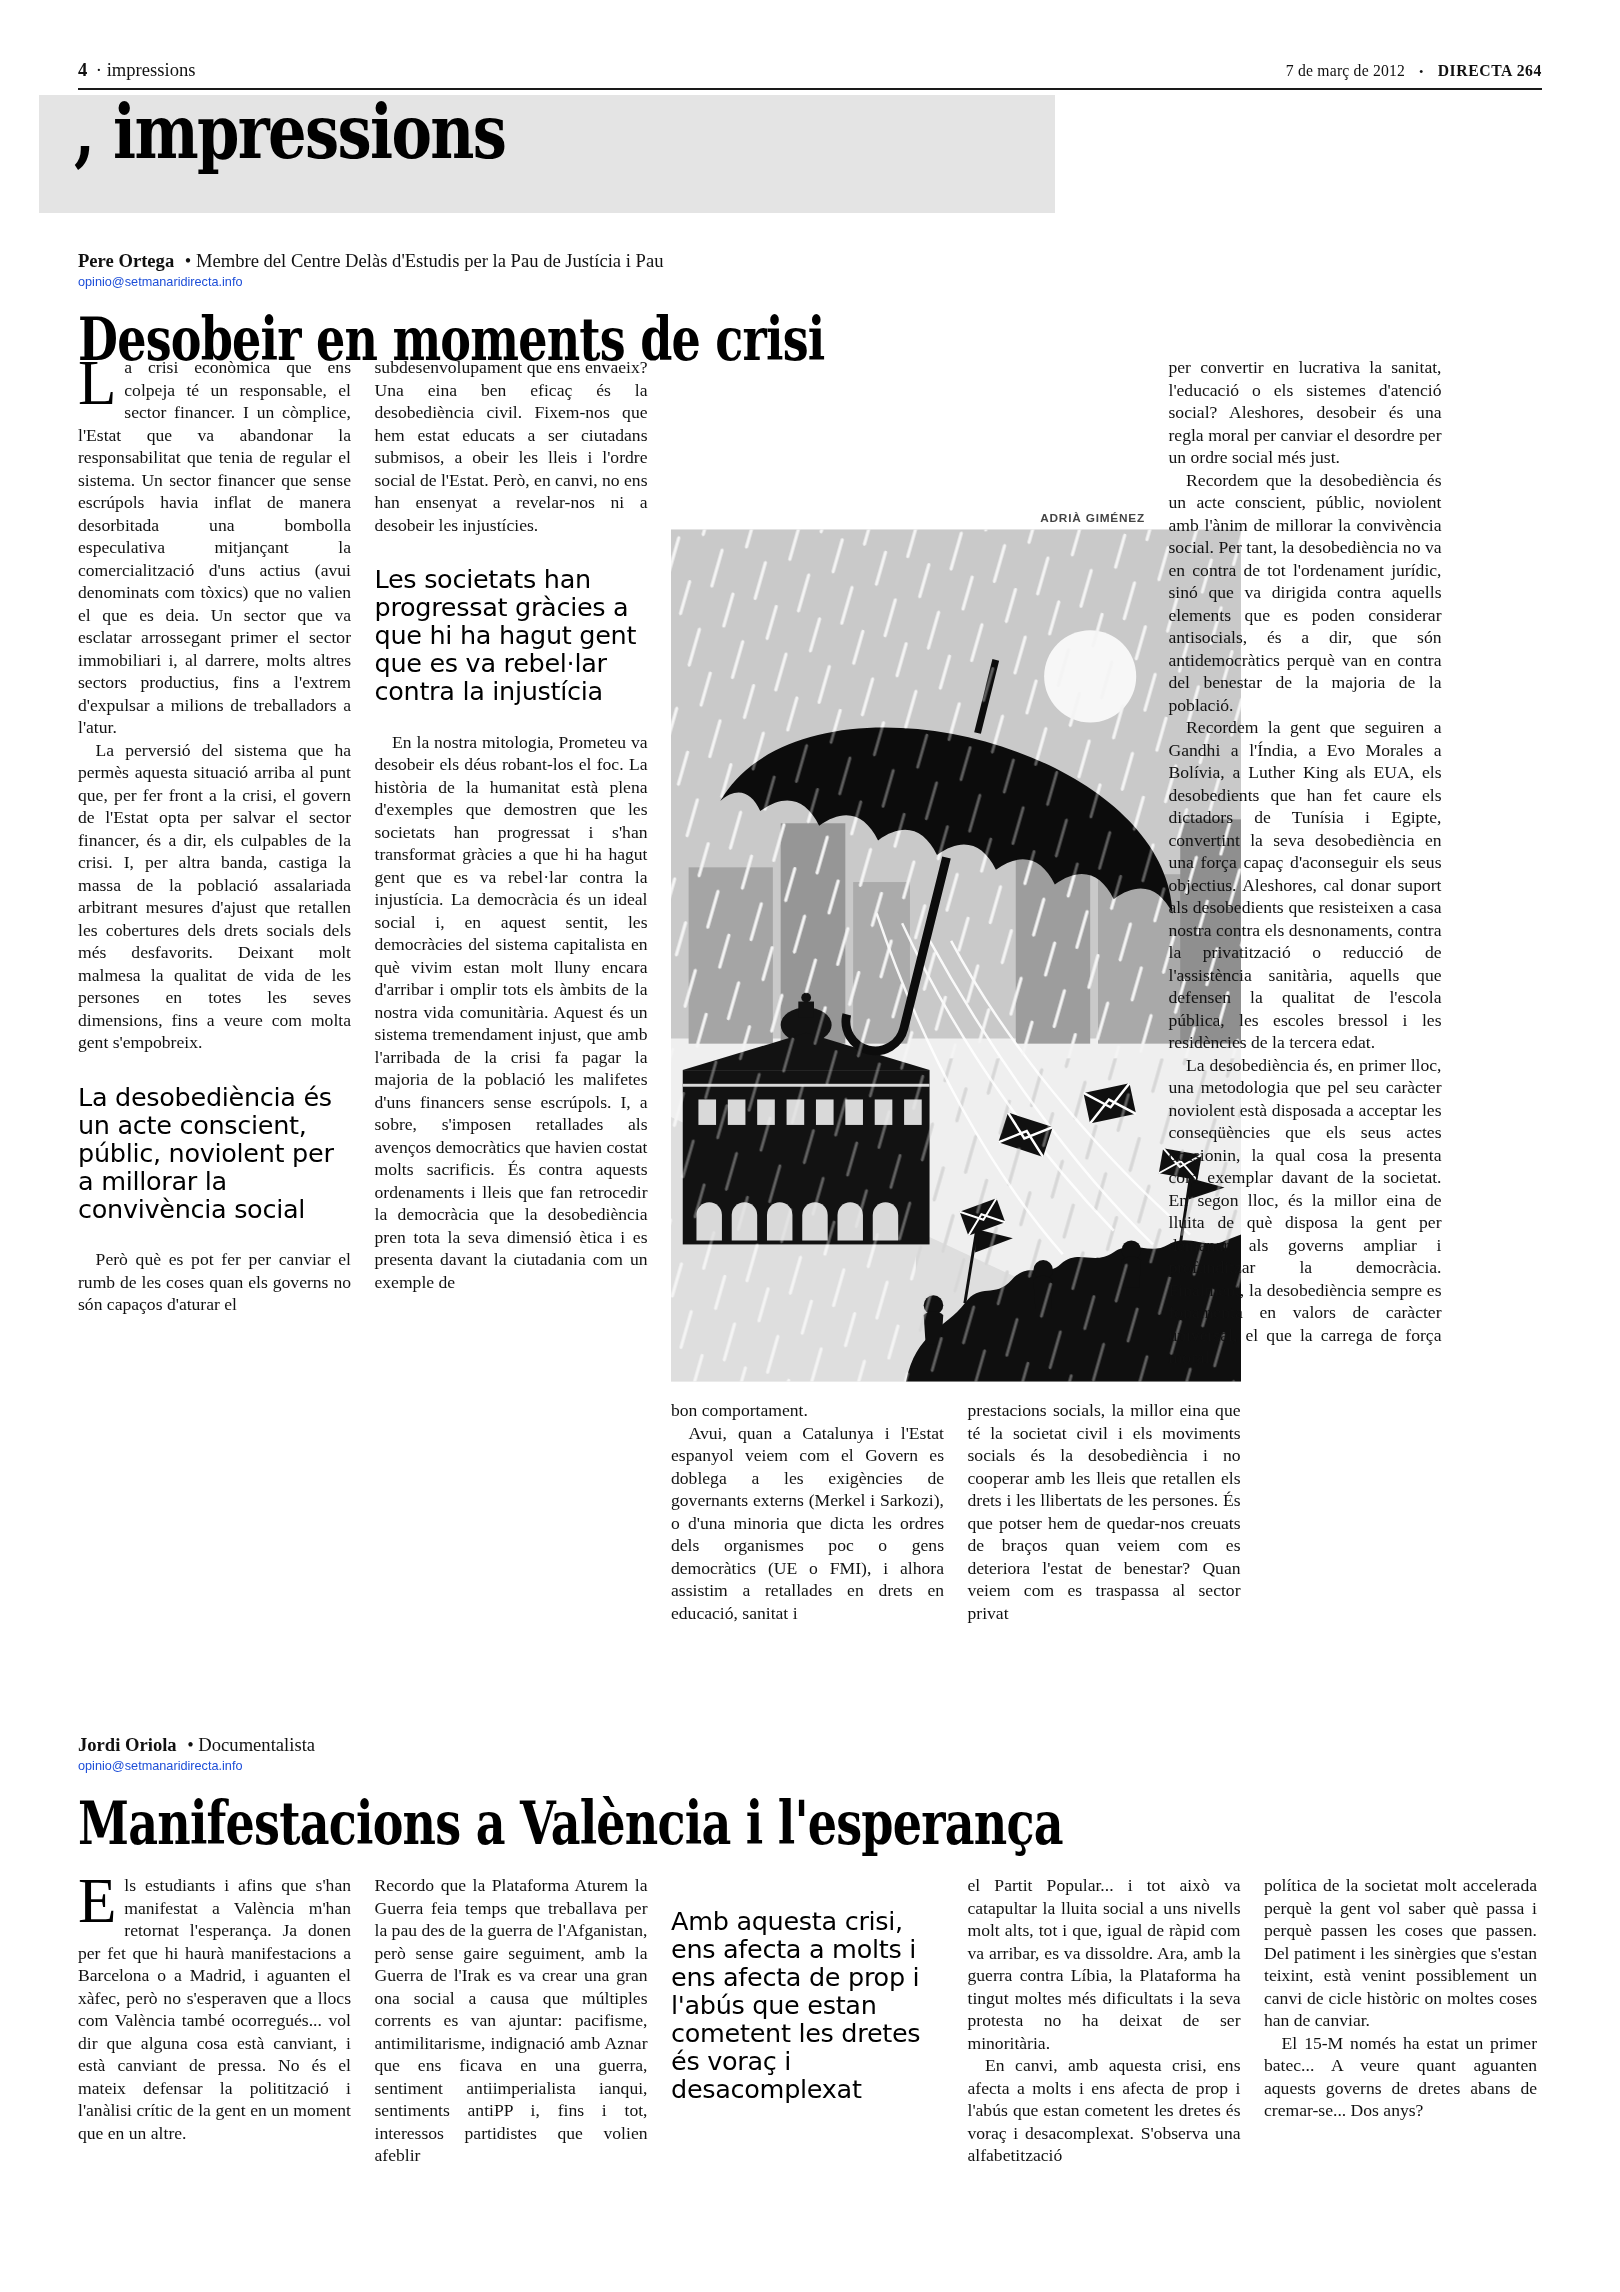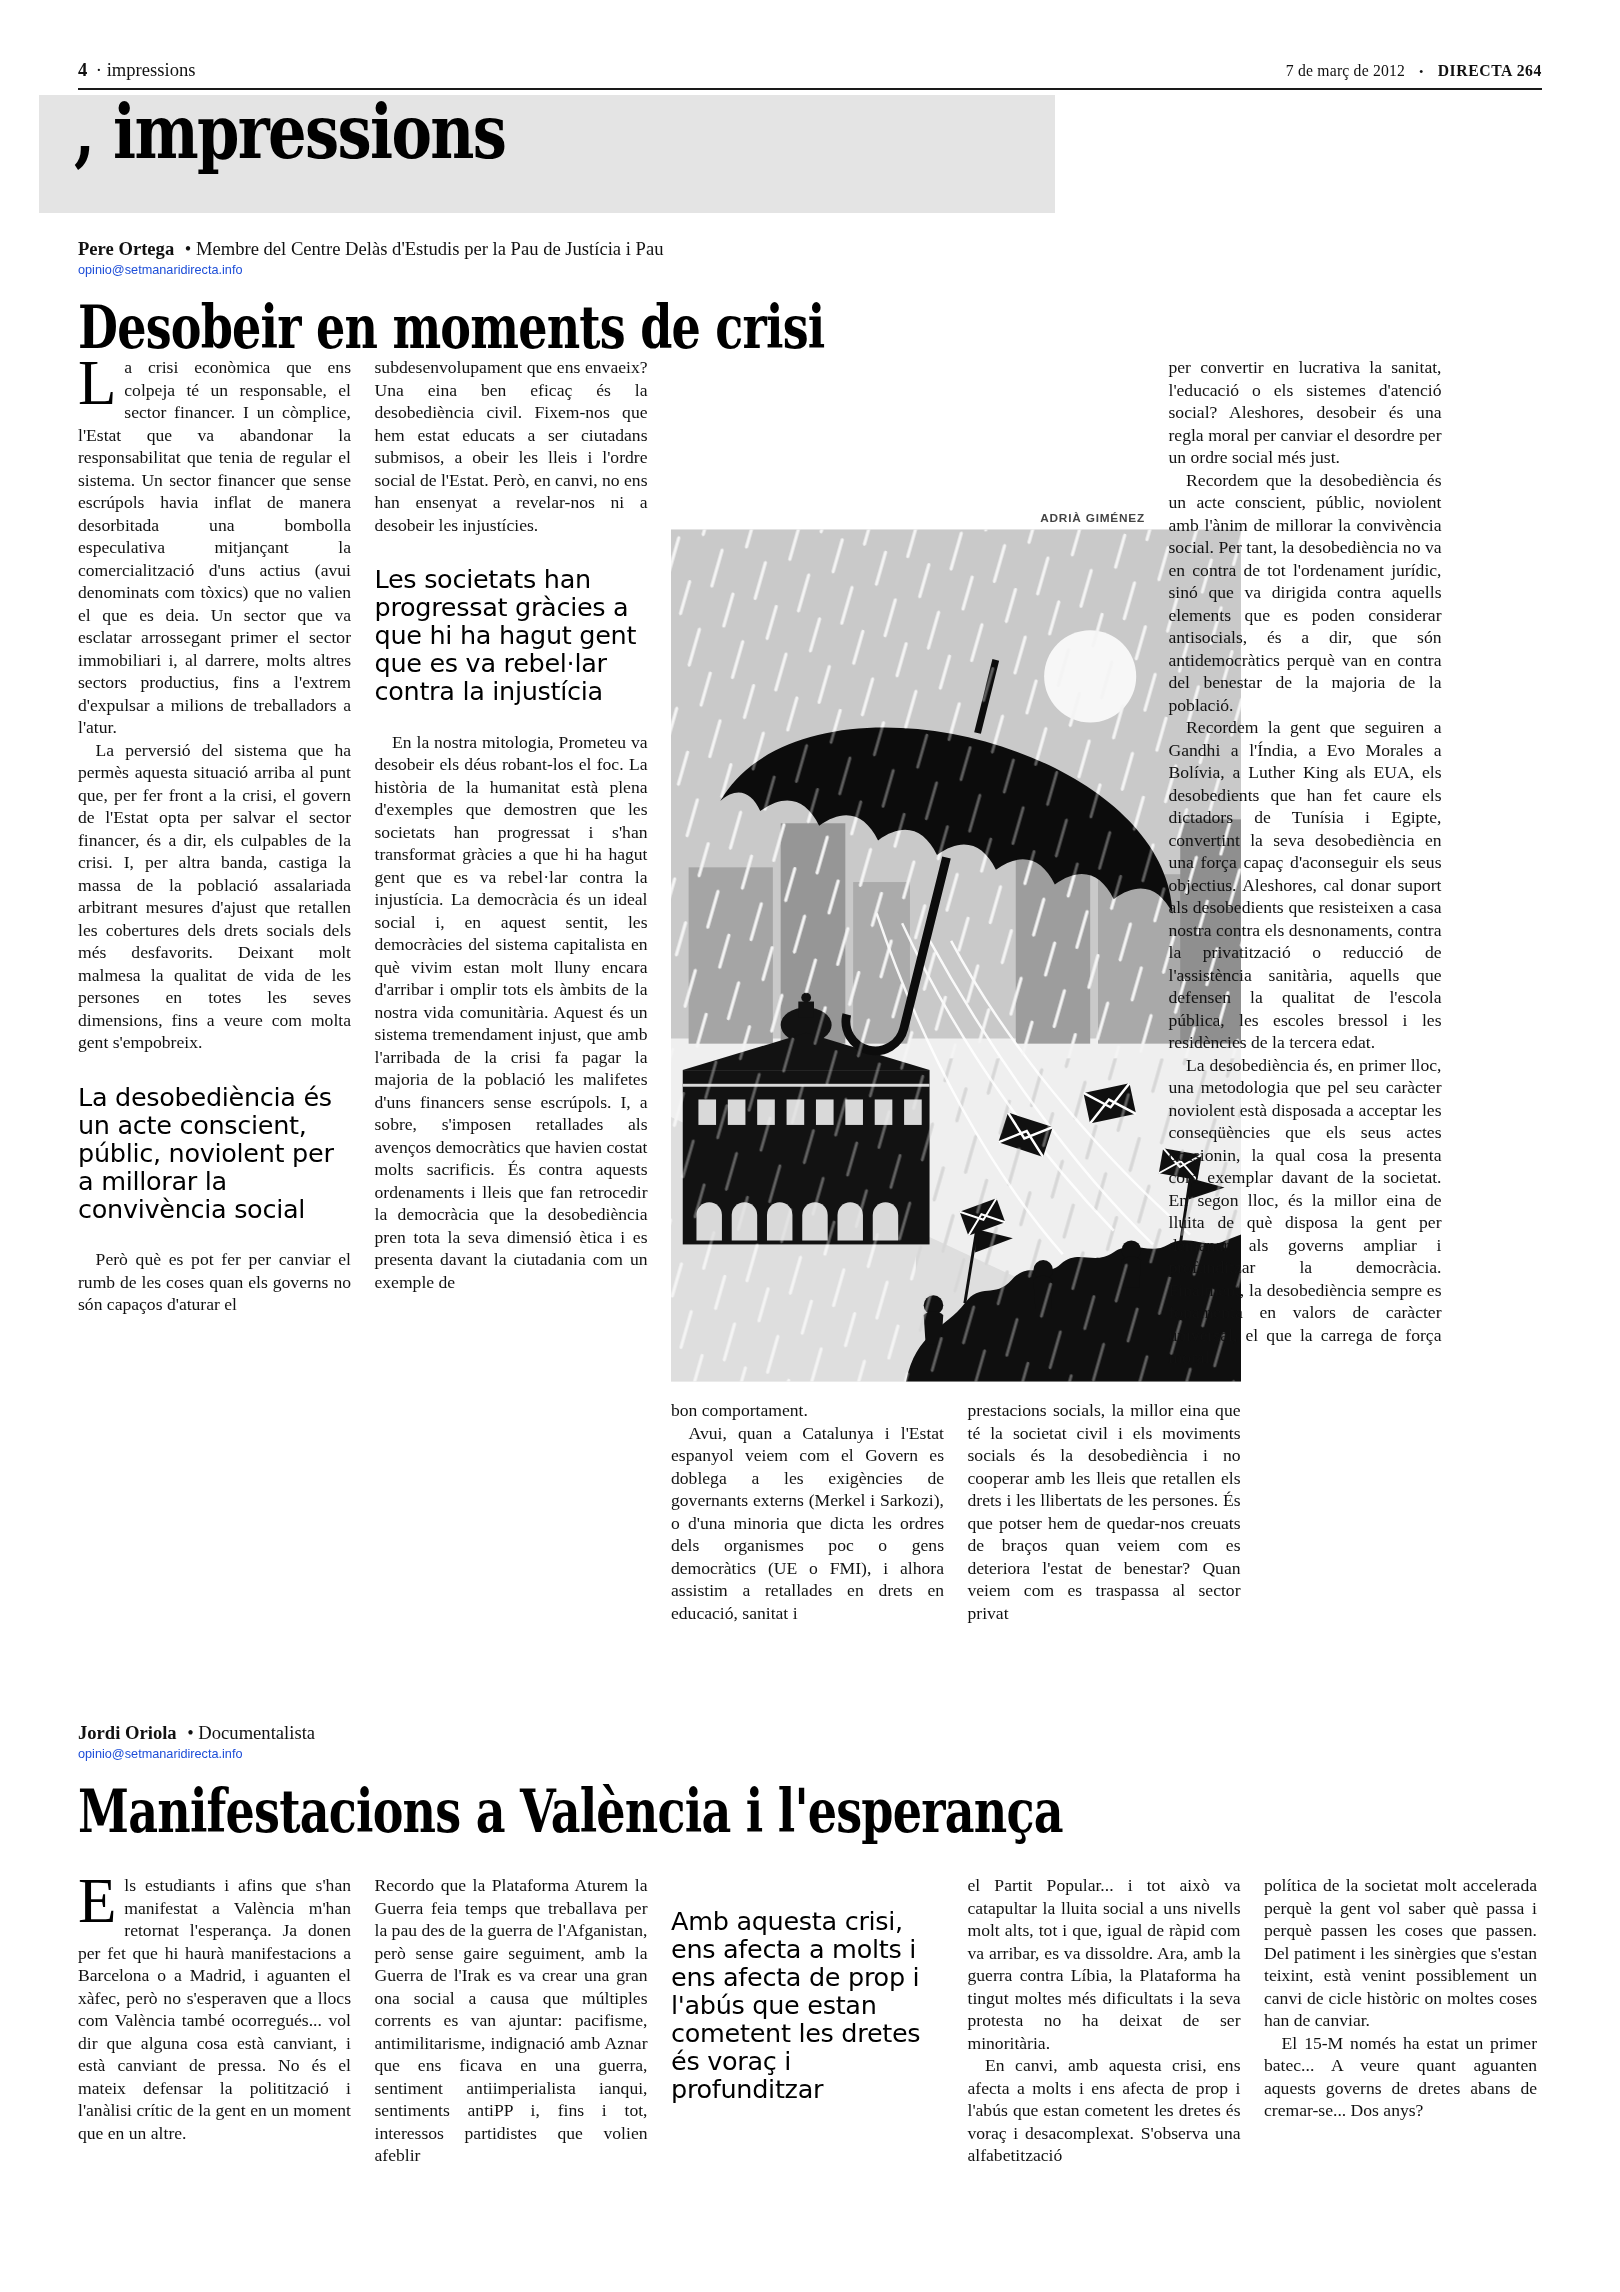--- a/index.html
+++ b/index.html
@@ -16,21 +16,21 @@
   .top-rule{position:absolute;top:88px;left:78px;right:78px;border-top:2px solid #1a1a1a;}
 
   
   .masthead-box{position:absolute;top:95px;left:39px;width:1016px;height:118px;background:#e4e4e4;
                 display:flex;padding-left:35px;box-sizing:border-box;}
   .masthead-title{font-family:"DejaVu Serif",serif;font-weight:700;font-size:74px;line-height:1;
                   letter-spacing:-2px;transform:scaleX(.82);transform-origin:0 100%;
                   display:inline-block;padding-bottom:7.8px;color:#000;}
 
   
-  .art-header{position:absolute;left:78px;right:78px;}
+  .art-header{position:absolute;left:78px;right:78px;margin-top:12px;}
   .a1-header{top:238px;}
   .a2-header{top:1722px;}
   .byline{font-size:18.6px;}
   .byline .bname{font-weight:700;}
   .byline .brole{font-weight:400;margin-left:5.9px;}
   .email{font-family:"Liberation Sans",sans-serif;font-size:12.7px;color:#1d4ed8;margin-top:2.9px;}
   .headline{font-family:"DejaVu Serif",serif;font-weight:700;font-size:59px;line-height:1;
             letter-spacing:-1px;transform:scaleX(.78);transform-origin:0 50%;display:inline-block;
             white-space:nowrap;margin-top:21.6px;color:#000;}
 
@@ -231,21 +231,21 @@
   </div>
 
   <div class="art-body a2-body">
     <div class="col">
       <p class="bp"><span class="dropcap">E</span><span>ls estudiants i afins que s'han manifestat a València m'han retornat l'esperança. Ja donen per fet que hi haurà manifestacions a Barcelona o a Madrid, i aguanten el xàfec, però no s'esperaven que a llocs com València també ocorregués... vol dir que alguna cosa està canviant, i està canviant de pressa. No és el mateix defensar la politització i l'anàlisi crític de la gent en un moment que en un altre.</span></p>
     </div>
     <div class="col">
       <p class="bp">Recordo que la Plataforma Aturem la Guerra feia temps que treballava per la pau des de la guerra de l'Afganistan, però sense gaire seguiment, amb la Guerra de l'Irak es va crear una gran ona social a causa que múltiples corrents es van ajuntar: pacifisme, antimilitarisme, indignació amb Aznar que ens ficava en una guerra, sentiment antiimperialista ianqui, sentiments antiPP i, fins i tot, interessos partidistes que volien afeblir</p>
     </div>
     <div class="col">
-      <div class="pullquote pq-top">Amb aquesta crisi, ens afecta a molts i ens afecta de prop i l'abús que estan cometent les dretes és voraç i profunditzar</div>
+      <div class="pullquote pq-top">Amb aquesta crisi, ens afecta a molts i ens afecta de prop i l'abús que estan cometent les dretes és voraç i desacomplexat</div>
     </div>
     <div class="col">
       <p class="bp">el Partit Popular... i tot això va catapultar la lluita social a uns nivells molt alts, tot i que, igual de ràpid com va arribar, es va dissoldre. Ara, amb la guerra contra Líbia, la Plataforma ha tingut moltes més dificultats i la seva protesta no ha deixat de ser minoritària.</p>
       <p class="bp indent">En canvi, amb aquesta crisi, ens afecta a molts i ens afecta de prop i l'abús que estan cometent les dretes és voraç i desacomplexat. S'observa una alfabetització</p>
     </div>
     <div class="col">
       <p class="bp">política de la societat molt accelerada perquè la gent vol saber què passa i perquè passen les coses que passen. Del patiment i les sinèrgies que s'estan teixint, està venint possiblement un canvi de cicle històric on moltes coses han de canviar.</p>
       <p class="bp indent">El 15-M només ha estat un primer batec... A veure quant aguanten aquests governs de dretes abans de cremar-se... Dos anys?</p>
     </div>
   </div>

